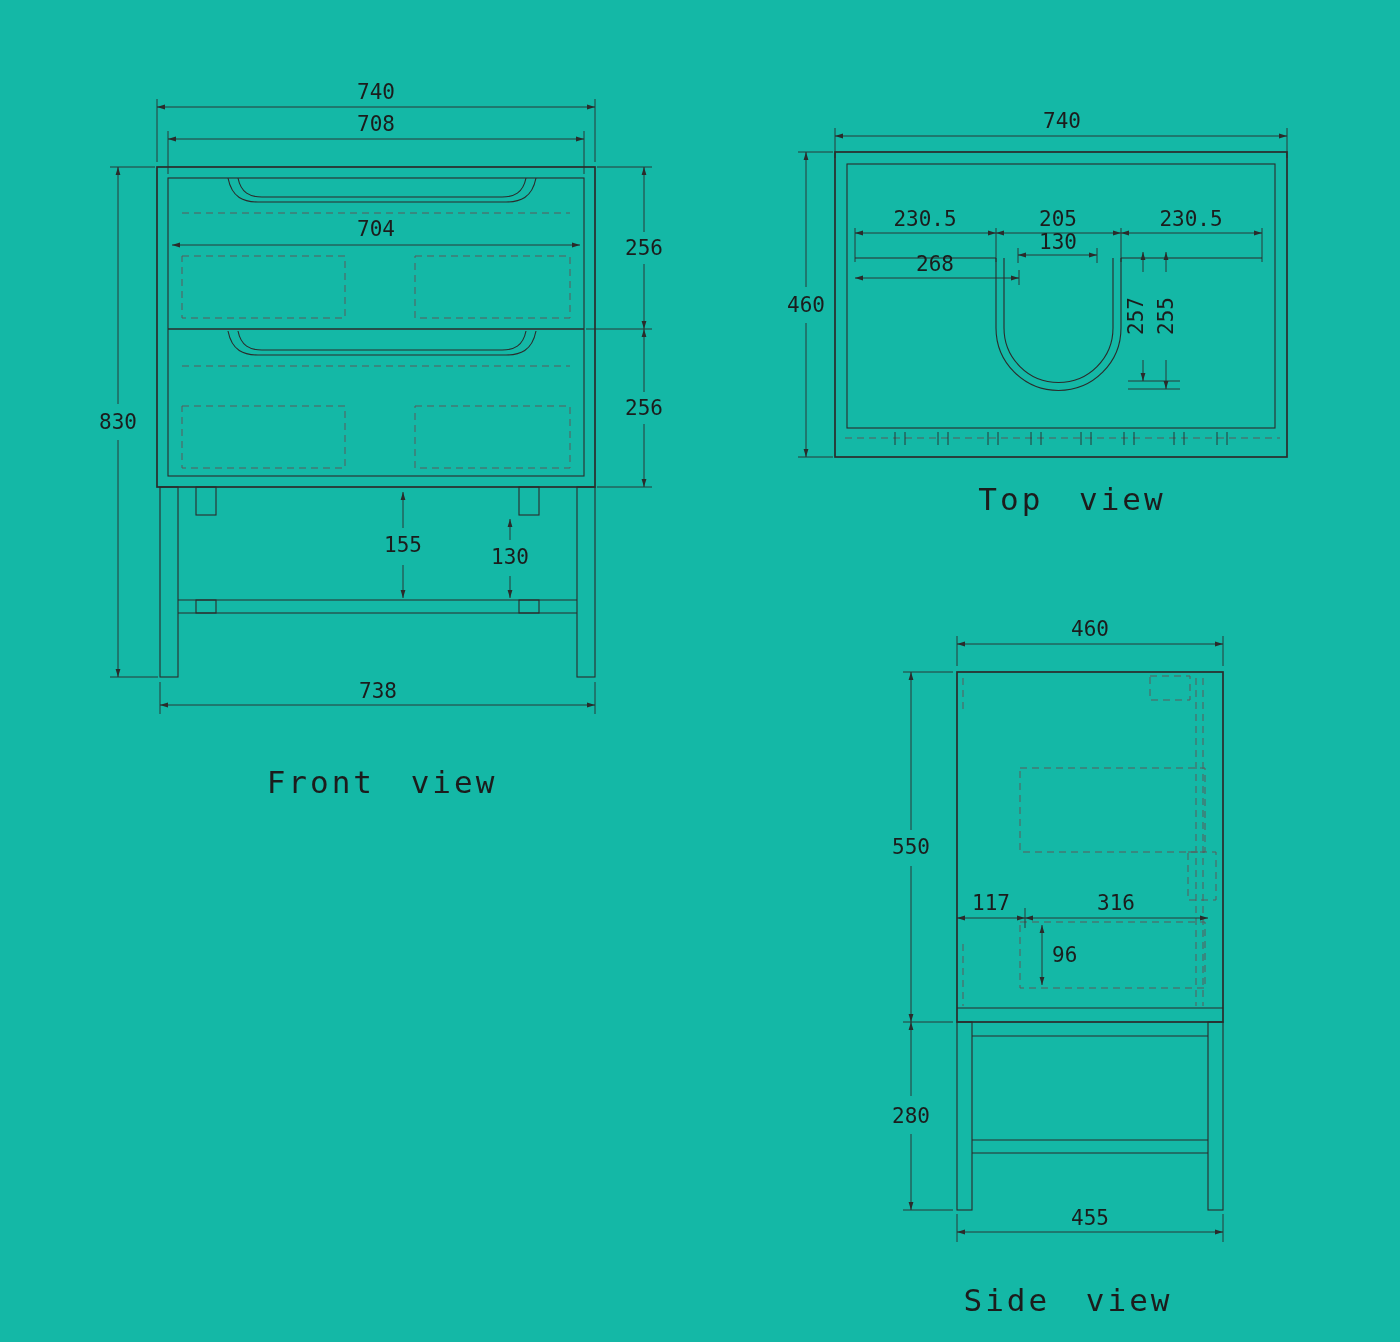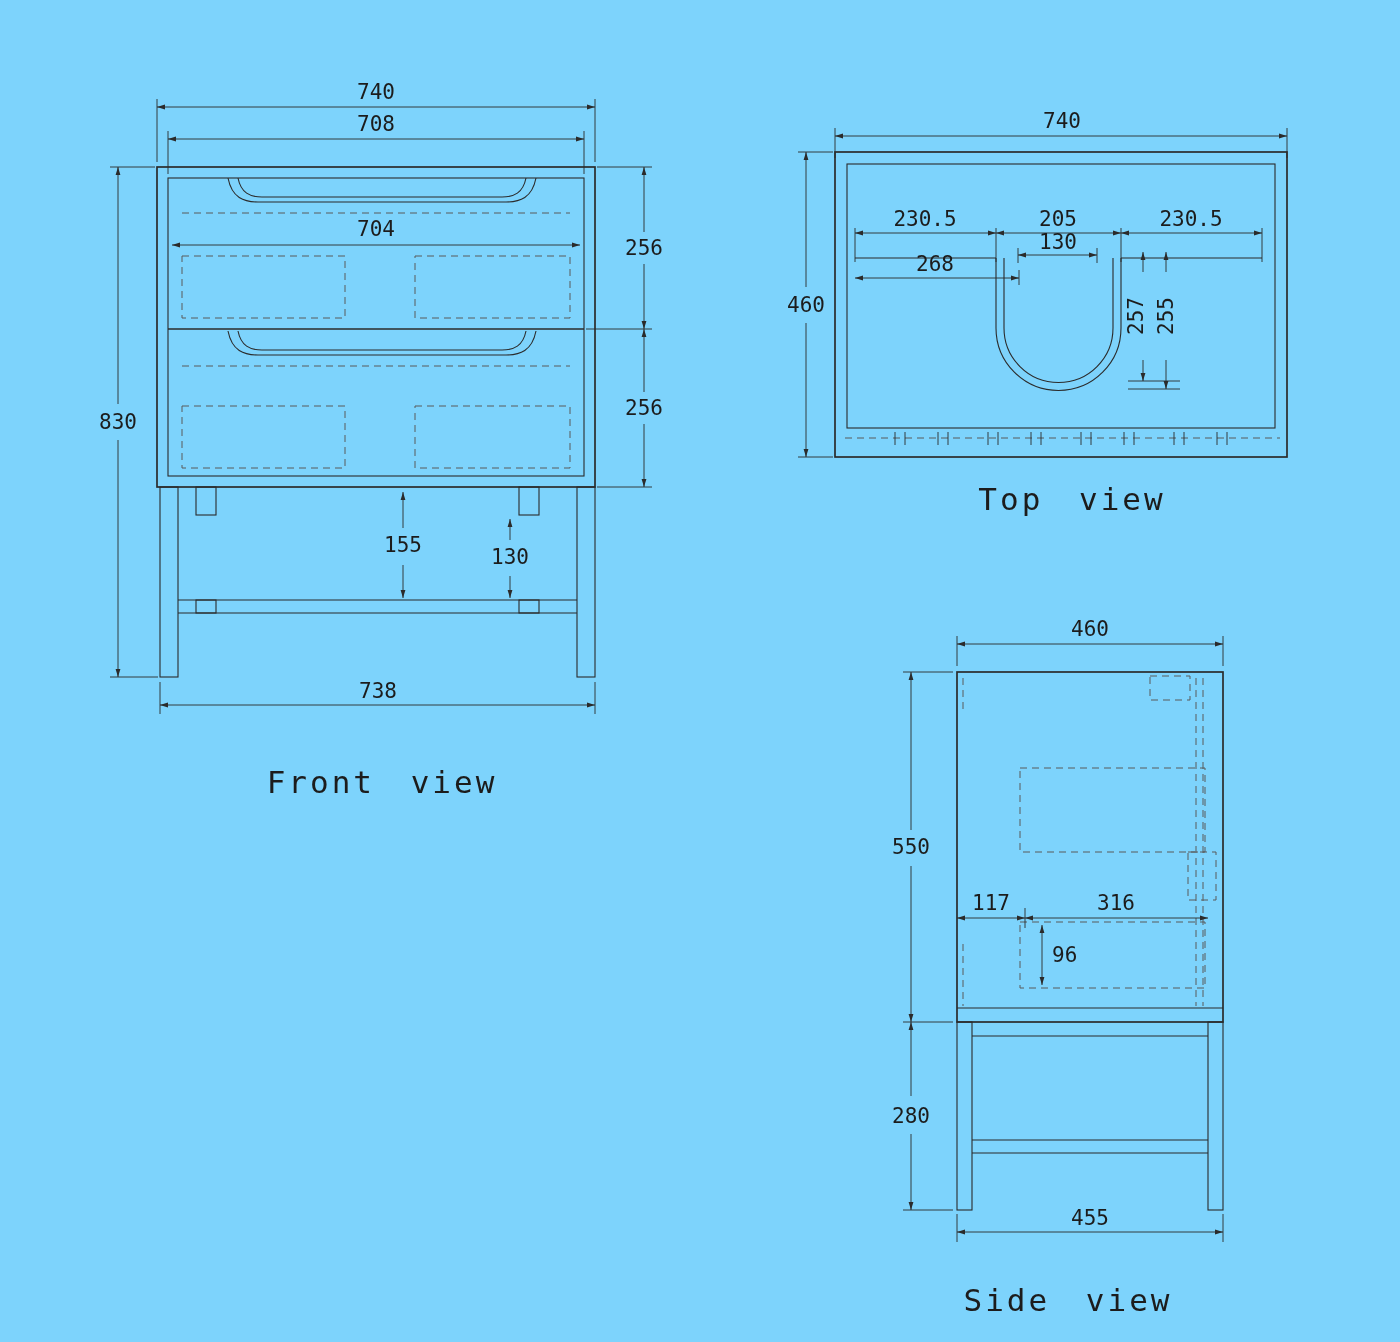--- a/index.html
+++ b/index.html
@@ -7,21 +7,21 @@
     padding: 0;
     background: #ffffff;
     width: 1400px;
     height: 1342px;
     overflow: hidden;
   }
   .sheet {
     position: relative;
     width: 1400px;
     height: 1342px;
-    background: #7dd3fc;
+    background: #14b8a6;
   }
   svg text {
     font-family: "DejaVu Sans Mono", "Liberation Mono", monospace;
   }
   .dimtxt {
     font-size: 21px;
     fill: #1c1c1c;
     text-anchor: middle;
   }
   .viewlbl {

